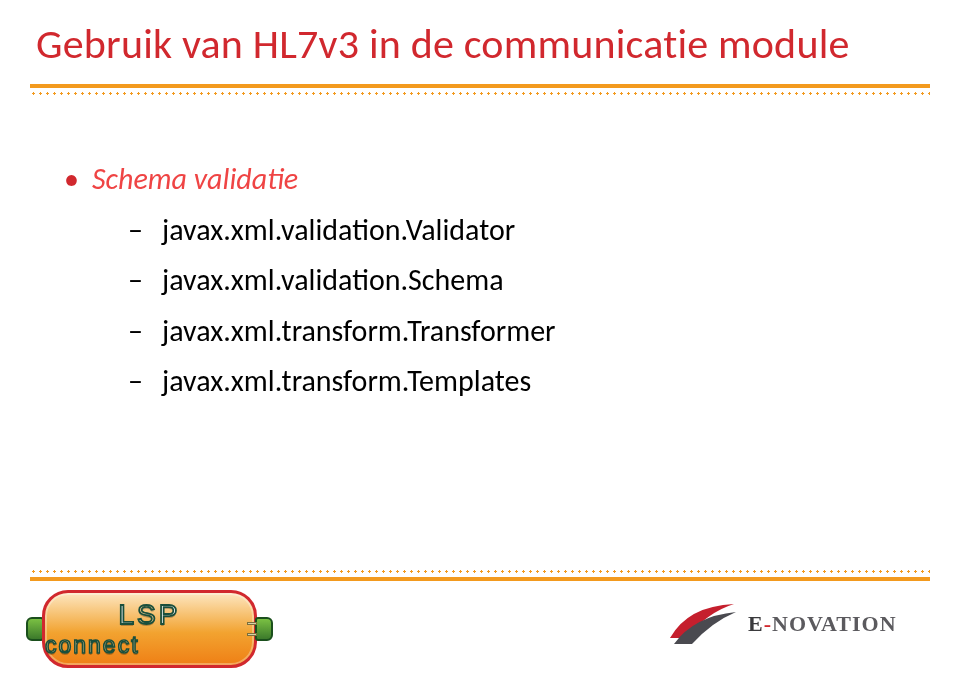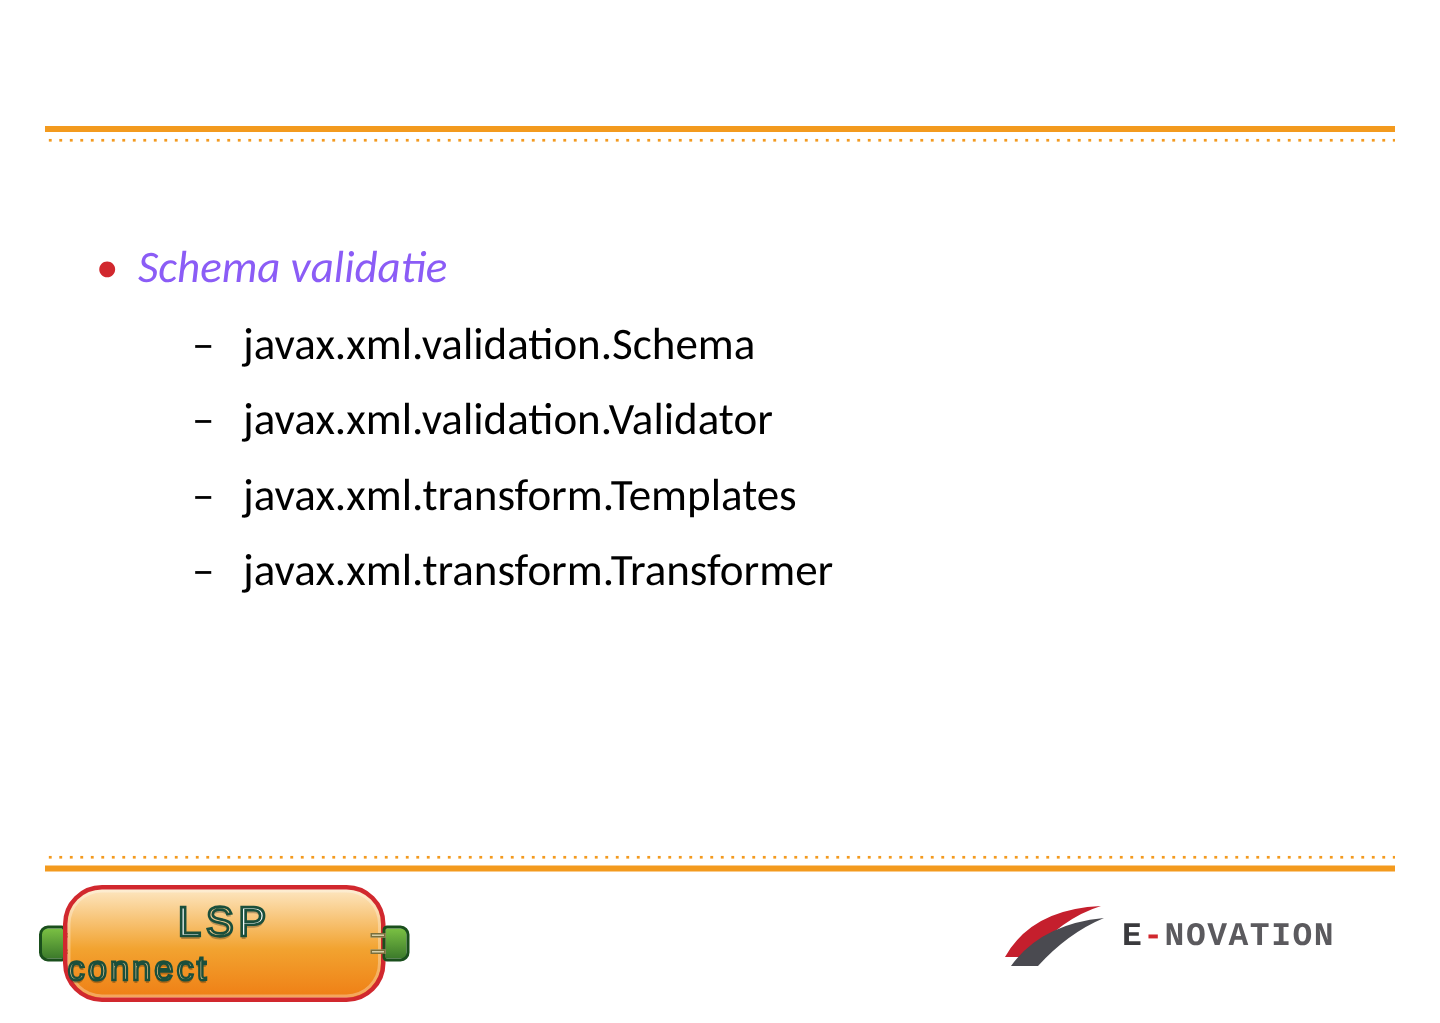--- a/index.html
+++ b/index.html
@@ -7,21 +7,21 @@
   .slide { width: 960px; height: 682px; position: relative; background: #fff; }
 
   .title { position: absolute; top: 18px; left: 36px; right: 36px; font-size: 42px; color: #d1282e; font-weight: 400; letter-spacing: 0.2px; }
 
   .rule-block { position: absolute; top: 84px; left: 30px; right: 30px; height: 18px; }
   .rule-orange { height: 4px; background: #f39a1e; width: 100%; }
   .rule-dots { margin-top: 4px; height: 3px; width: 100%; background-image: radial-gradient(circle, #f39a1e 1.1px, rgba(255,255,255,0) 1.2px); background-size: 7px 3px; background-repeat: repeat-x; }
 
   .content { position: absolute; top: 150px; left: 60px; right: 60px; font-size: 30px; line-height: 1.55; }
 
-  .bullet-l1 { position: relative; padding-left: 32px; margin-top: 6px; margin-bottom: 4px; font-style: italic; color: #8b5cf6; }
+  .bullet-l1 { position: relative; padding-left: 32px; margin-top: 6px; margin-bottom: 4px; font-style: italic; color: #ef4444; }
   .bullet-l1::before { content: "•"; position: absolute; left: 4px; top: 0; color: #d1282e; font-style: normal; font-size: 30px; }
 
   .dash-l2 { position: relative; padding-left: 70px; margin-left: 32px; margin-top: 4px; margin-bottom: 4px; color: #000; font-size: 30px; }
   .dash-l2::before { content: "–"; position: absolute; left: 36px; top: 0; color: #000; font-size: 30px; }
 
   .footer { position: absolute; left: 30px; right: 30px; bottom: 22px; height: 90px; }
   .footer-lines { position: absolute; left: 0; right: 0; top: 0; }
   .footer-dots { height: 3px; background-image: radial-gradient(circle, #f39a1e 1.1px, rgba(255,255,255,0) 1.2px); background-size: 7px 3px; background-repeat: repeat-x; }
   .footer-rule { height: 4px; background: #f39a1e; margin-top: 4px; }
 
@@ -40,42 +40,43 @@
   .plug-prong1, .plug-prong2 { position: absolute; width: 10px; height: 3px; background: #d7cfa8; border: 1px solid #7a6f3c; }
   .plug-left .plug-prong1 { right: -4px; top: 5px; }
   .plug-left .plug-prong2 { right: -4px; bottom: 5px; }
   .plug-right .plug-prong1 { left: -4px; top: 5px; }
   .plug-right .plug-prong2 { left: -4px; bottom: 5px; }
 
   
   .enov { position: absolute; right: 12px; bottom: 8px; width: 250px; height: 56px; display: flex; align-items: center; gap: 10px; }
   .swoosh { width: 70px; height: 52px; position: relative; }
   .swoosh svg { width: 70px; height: 52px; display: block; }
-  .enov-text { font-family: Liberation Mono, monospace; font-size: 22px; letter-spacing: 1px; color: #5b5a5e; font-weight: 600; }
+  .enov-text { font-family: Liberation Serif, serif; font-size: 22px; letter-spacing: 1px; color: #5b5a5e; font-weight: 600; }
   .enov-text .hy { color: #d1282e; font-weight: 700; }
   .enov-text .bold { color: #3a3a3d; font-weight: 800; }
 </style>
 </head>
 <body>
 
 <div class="slide">
 
+  <div class="title">Gebruik van HL7v3 in de communicatie module</div>
 
   <div class="rule-block">
     <div class="rule-orange"></div>
     <div class="rule-dots"></div>
   </div>
 
   <div class="content">
     <div class="bullet-l1">Schema validatie</div>
+    <div class="dash-l2">javax.xml.validation.Validator</div>
     <div class="dash-l2">javax.xml.validation.Schema</div>
-    <div class="dash-l2">javax.xml.validation.Validator</div>
 
+    <div class="dash-l2">javax.xml.transform.Transformer</div>
     <div class="dash-l2">javax.xml.transform.Templates</div>
-    <div class="dash-l2">javax.xml.transform.Transformer</div>
   </div>
 
   <div class="footer">
     <div class="footer-lines">
       <div class="footer-dots"></div>
       <div class="footer-rule"></div>
     </div>
 
     <div class="lsp">
       <div class="plug plug-left">

